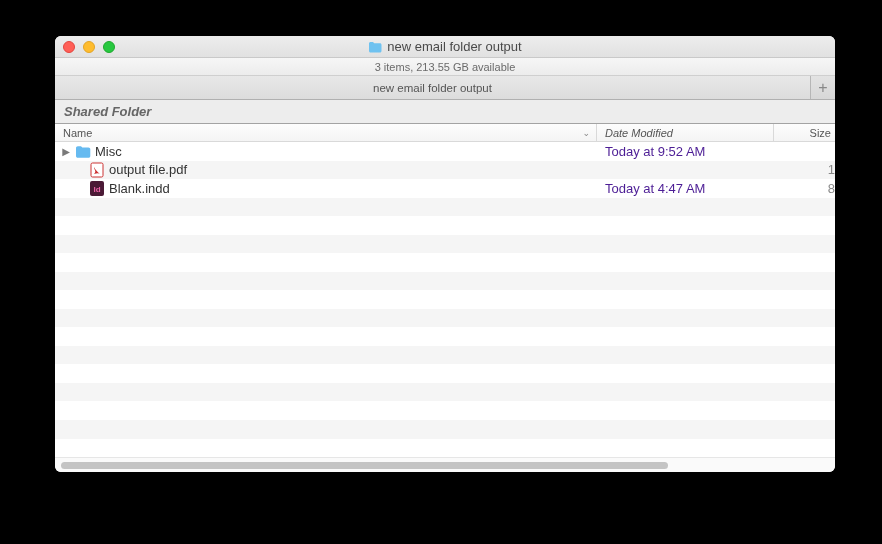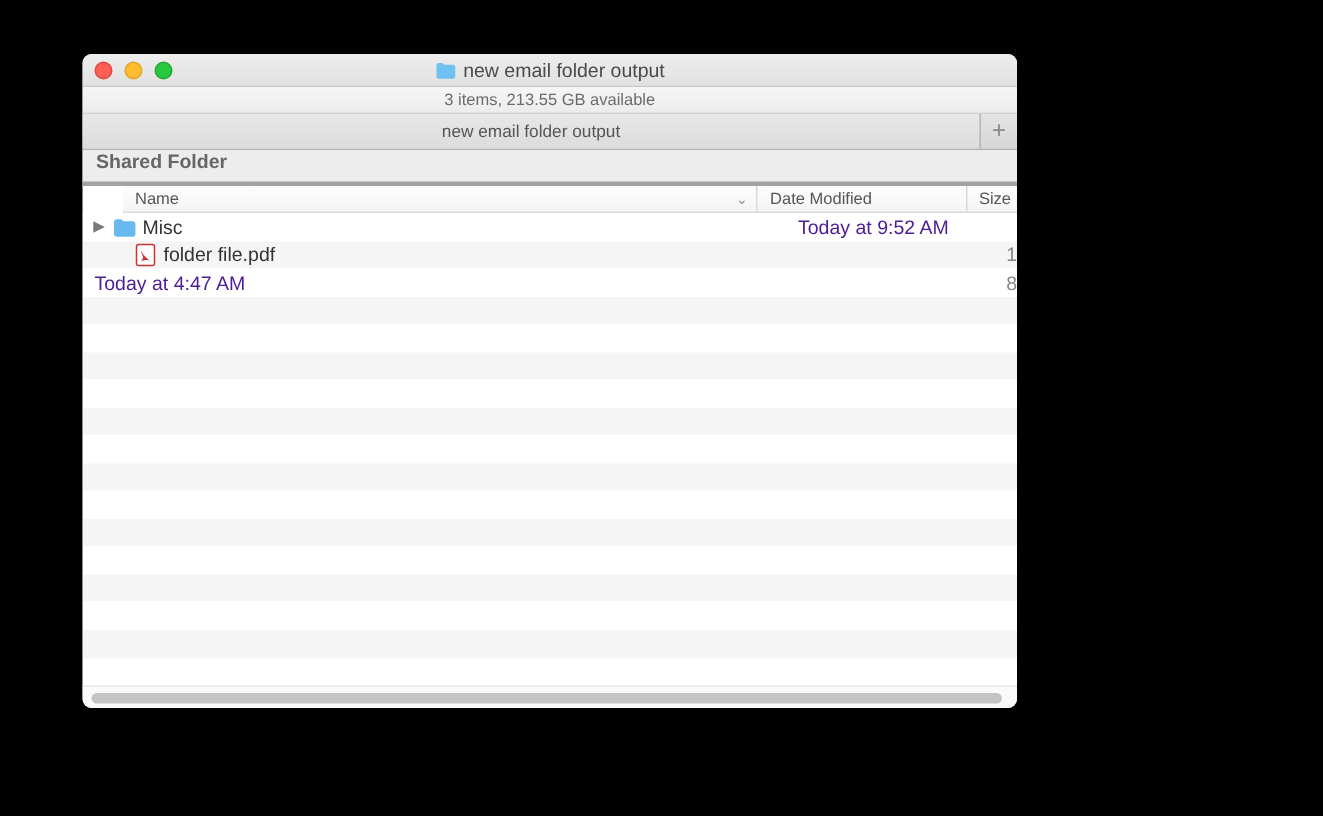--- a/index.html
+++ b/index.html
@@ -8,21 +8,21 @@
       width: 882px;
       height: 544px;
       font-family: -apple-system, "Helvetica Neue", Helvetica, Arial, sans-serif;
       font-size: 13px;
       color: #333;
       overflow: hidden;
     }
     .window {
       position: absolute;
       left: 55px; top: 36px;
-      width: 623px; height: 436px;
+      width: 780px; height: 436px;
       background: #fff;
       border-radius: 6px;
       box-shadow: 0 20px 40px rgba(0,0,0,0.5);
       display: flex;
       flex-direction: column;
       overflow: hidden;
     }
     
     .titlebar {
       height: 22px;
@@ -68,37 +68,37 @@
     }
     .tab-add {
       width:24px; display:flex; align-items:center; justify-content:center;
       color:#888; font-size:16px; font-weight:300;
       background: linear-gradient(#e3e3e3,#d7d7d7);
     }
     
     .banner {
       height: 24px;
       background:#ededed;
-      border-bottom:3px solid #a3a3a3;
-      display:flex; 
+      border-bottom:1px solid #a3a3a3;
+      display:flex; align-items:center;
       padding-left:9px;
-      font-size:13px; font-weight:600; color:#666;
+      font-size:13px; font-weight:600; color:#666;font-style:italic;
     }
     
     .header-row {
       height: 18px;
       background: linear-gradient(#fdfdfd,#f4f4f4);
       border-bottom:1px solid #d9d9d9;
       display:flex;
-      font-size:11px; color:#555;margin-left:27px;
+      font-size:11px; color:#555;
     }
     .hcell { display:flex; align-items:center; border-right:1px solid #d9d9d9; padding-left:8px;}
     .hcell.sort { justify-content: space-between; padding-right:6px;}
     .chev { font-size:9px; color:#888; }
-    .col-name{ width:542px;} .col-date{ width:177px;} .col-size{ flex:1; justify-content:flex-end; padding-right:4px; border-right:none;}
+    .col-name{ width:542px;} .col-date{ width:177px;font-style:italic;} .col-size{ flex:1; justify-content:flex-end; padding-right:4px; border-right:none;}
     
     .rows { flex:1; overflow:hidden; display:flex; flex-direction:column;}
     .row { height:19px; display:flex; align-items:center; font-size:13px;}
     .row:nth-child(odd){ background:#fff;} .row:nth-child(even){ background:#f5f5f5;}
     .c-name{ width:542px; display:flex; align-items:center; gap:4px; padding-left:6px;}
     .disclosure{ width:10px; display:inline-flex; justify-content:center; color:#7a7a7a; font-size:10px;}
     .spacer{ width:10px; display:inline-block;}
     .file-icon{ width:16px; height:16px; display:inline-flex; align-items:center; justify-content:center;}
     .c-date{ width:177px; color:#4c1d95; padding-left:8px;}
     .c-size{ flex:1; text-align:right; padding-right:0px; color:#888;}
@@ -185,26 +185,37 @@
     <div class="row">
       <div class="c-name">
         <span class="spacer"></span>
         <span class="spacer"></span>
         <span class="file-icon">
           <svg width="14" height="16" viewBox="0 0 14 16">
               <rect x="1" y="1" width="12" height="14" rx="1.5" fill="#fff" stroke="#c33" stroke-width="1"></rect>
               <path d="M4 5c0 3 3 4 0 7 3-1 5-1 6 0-2-2-4-3-6-7z" fill="#c33"></path>
             </svg>
         </span>
-        <span>folder file.pdf</span>
+        <span>output file.pdf</span>
       </div>
       <div class="c-size">1</div>
     </div>
 
     <div class="row">
+      <div class="c-name">
+        <span class="spacer"></span>
+        <span class="spacer"></span>
+        <span class="file-icon">
+          <svg width="14" height="15" viewBox="0 0 14 15">
+              <rect x="0" y="0" width="14" height="15" rx="2" fill="#4b1a36"></rect>
+              <text x="7" y="11" text-anchor="middle" font-size="8" font-weight="700" fill="#e861a4" font-family="Arial">Id</text>
+            </svg>
+        </span>
+        <span>Blank.indd</span>
+      </div>
       <div class="c-date">Today at 4:47 AM</div>
       <div class="c-size">8</div>
     </div>
 
     <div class="empty-row"></div>
     <div class="empty-row"></div>
     <div class="empty-row"></div>
     <div class="empty-row"></div>
     <div class="empty-row"></div>
     <div class="empty-row"></div>

